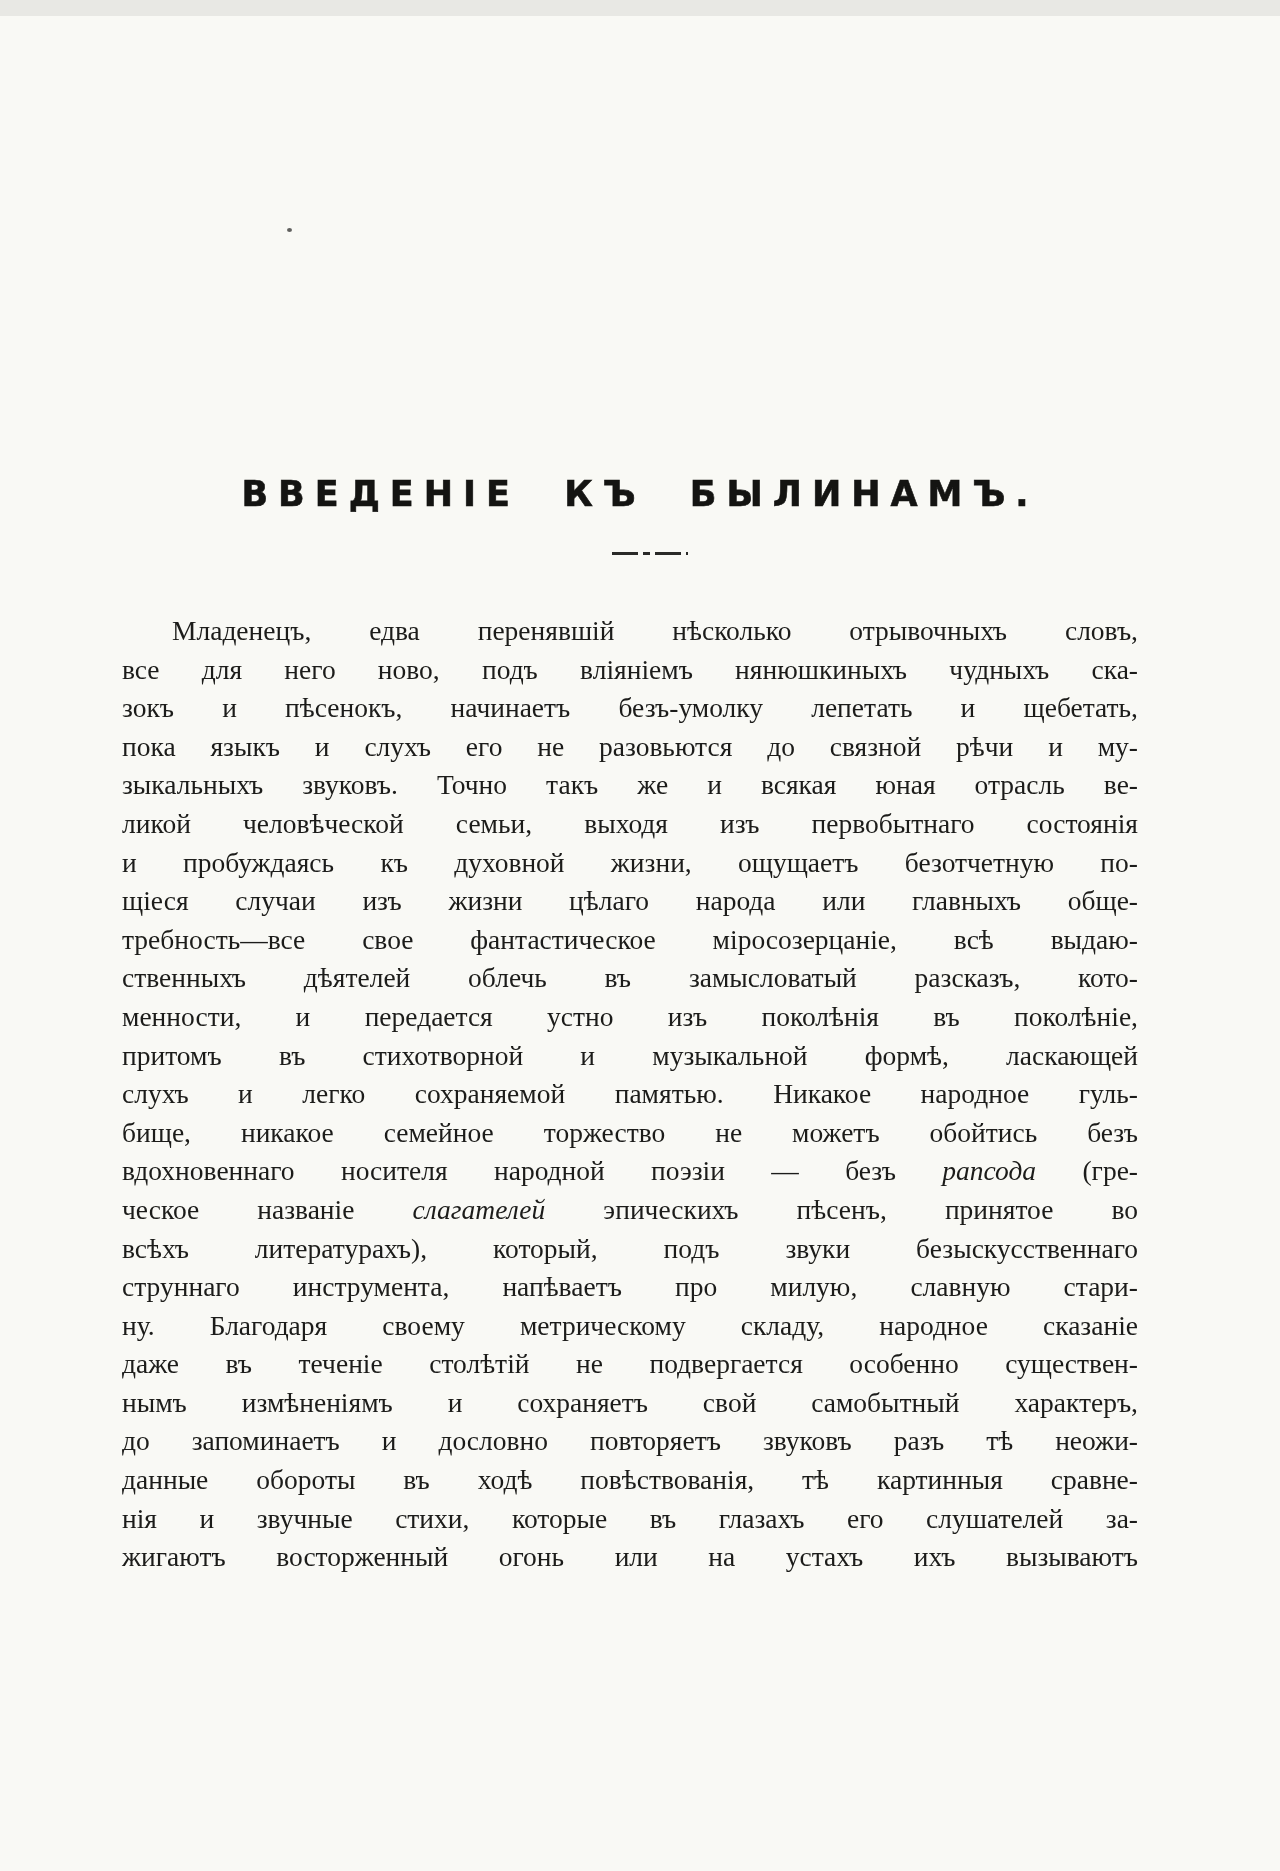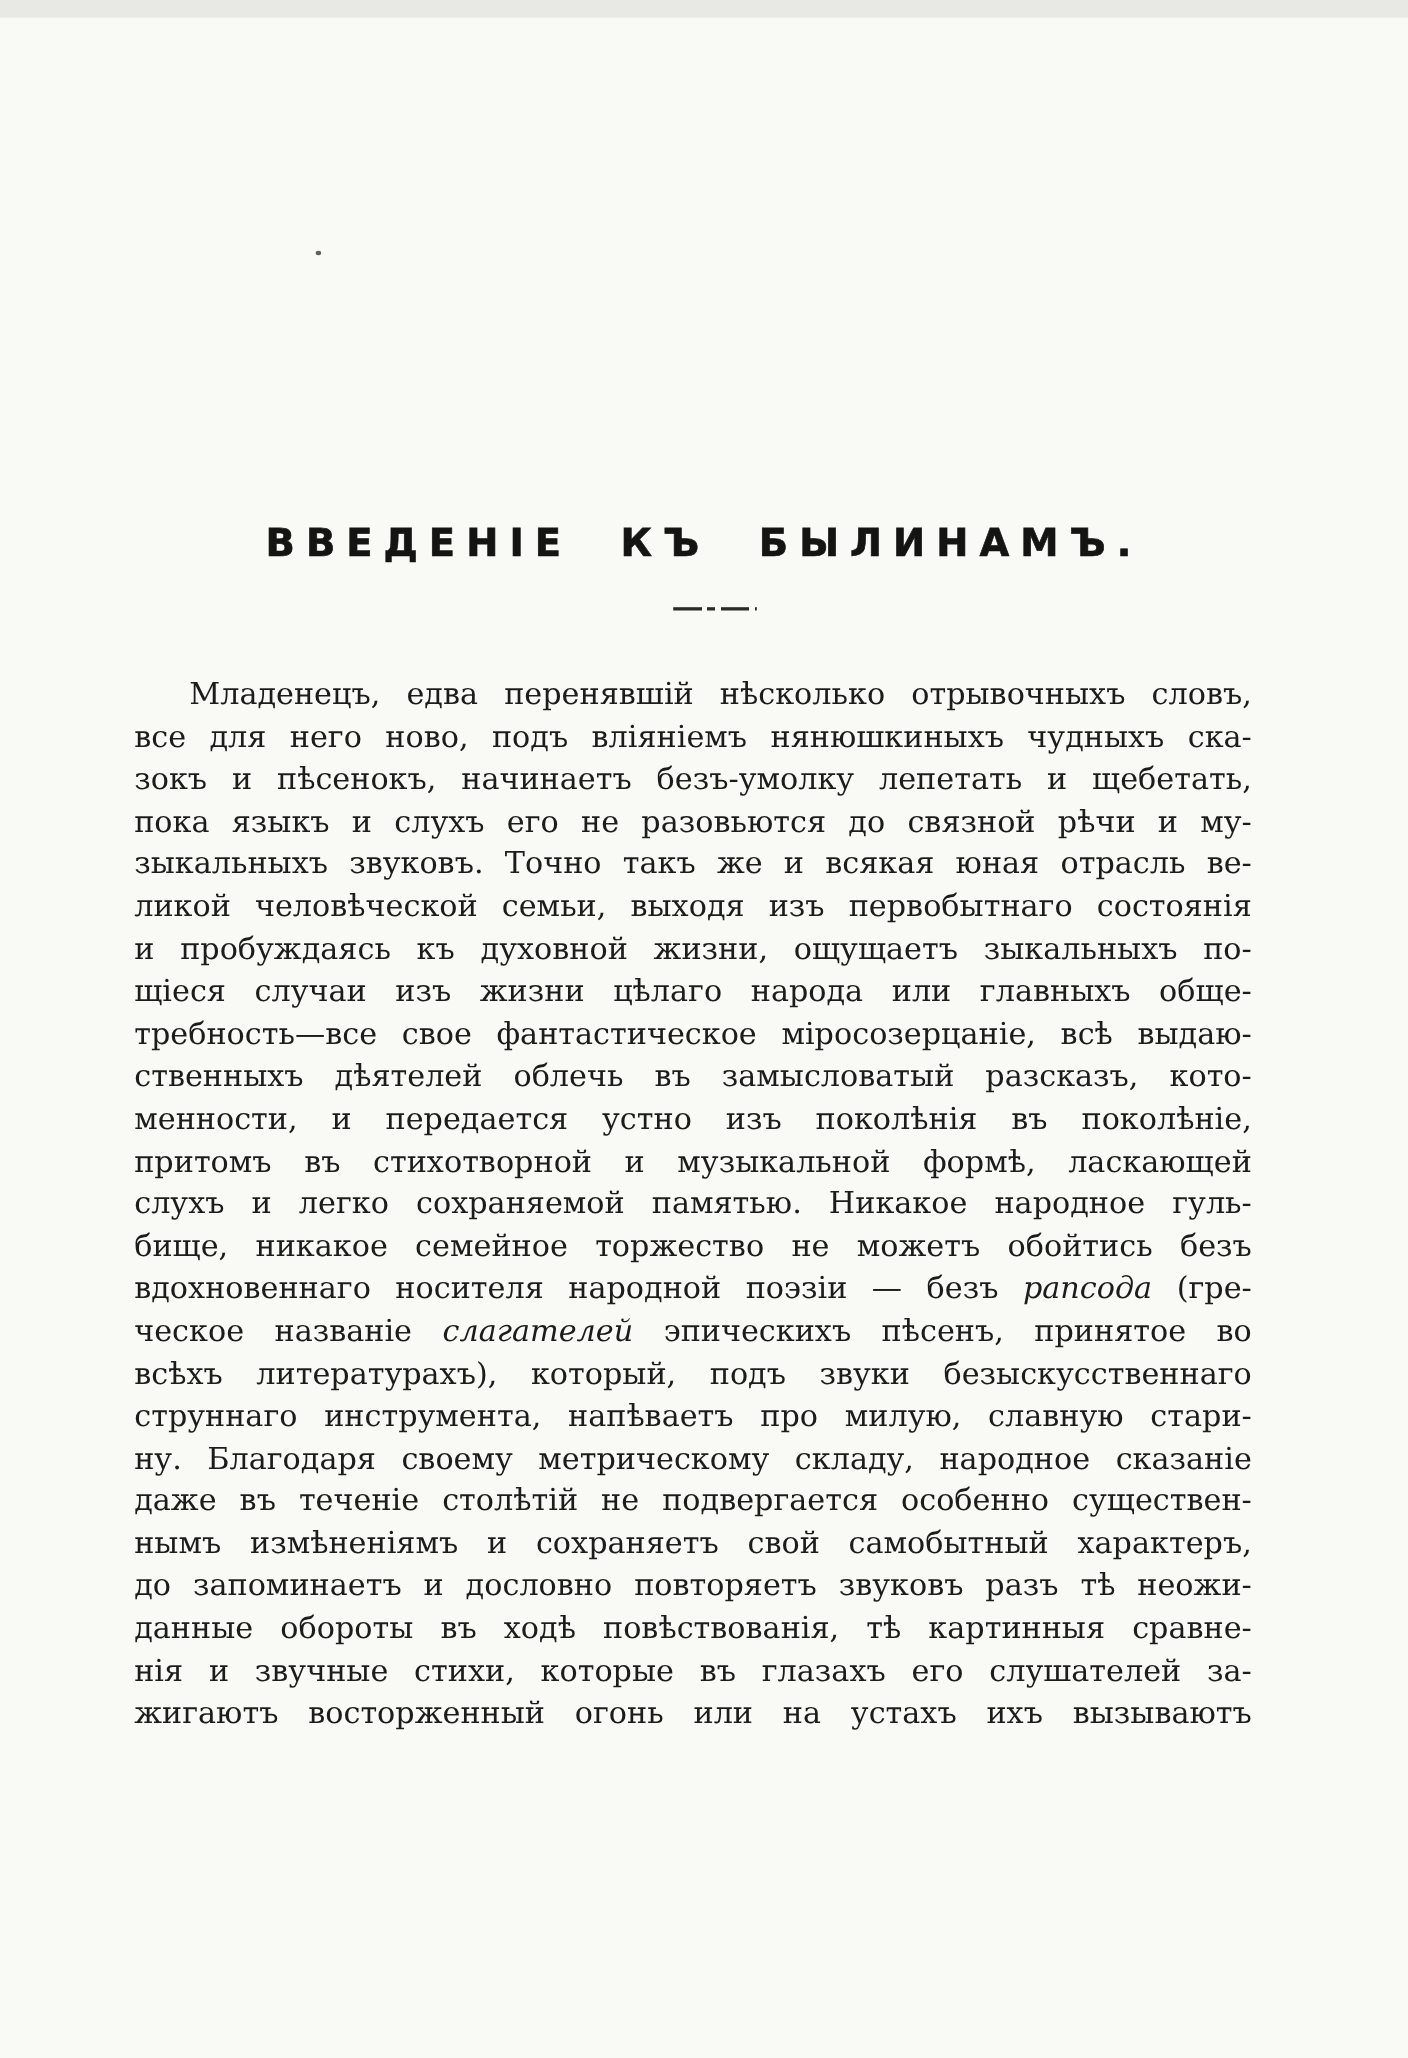--- a/index.html
+++ b/index.html
@@ -63,20 +63,21 @@
     color: #1c1c1a;
     font-size: 27.5px;
     line-height: 38.6px;
   }
   .line {
     text-align: justify;
     text-align-last: justify;
     white-space: normal;
     height: 38.6px;
     overflow: visible;
+    font-family: Liberation Serif, serif;
   }
   .line.indent {
     padding-left: 50px;
   }
   .line i {
     font-style: italic;
   }
 </style>
 </head>
 <body>
@@ -85,21 +86,21 @@
   <div class="speck"></div>
   <h1 class="title">ВВЕДЕНІЕ КЪ БЫЛИНАМЪ.</h1>
   <div class="ornament"></div>
   <div class="text-block" id="text-block">
       <div class="line indent"><span>Младенецъ, едва перенявшій нѣсколько отрывочныхъ словъ,</span></div>
       <div class="line"><span>все для него ново, подъ вліяніемъ нянюшкиныхъ чудныхъ ска-</span></div>
       <div class="line"><span>зокъ и пѣсенокъ, начинаетъ безъ-умолку лепетать и щебетать,</span></div>
       <div class="line"><span>пока языкъ и слухъ его не разовьются до связной рѣчи и му-</span></div>
       <div class="line"><span>зыкальныхъ звуковъ. Точно такъ же и всякая юная отрасль ве-</span></div>
       <div class="line"><span>ликой человѣческой семьи, выходя изъ первобытнаго состоянія</span></div>
-      <div class="line"><span>и пробуждаясь къ духовной жизни, ощущаетъ зыкальныхъ по-</span></div>
+      <div class="line"><span>и пробуждаясь къ духовной жизни, ощущаетъ безотчетную по-</span></div>
       <div class="line"><span>щіеся случаи изъ жизни цѣлаго народа или главныхъ обще-</span></div>
       <div class="line"><span>требность—все свое фантастическое міросозерцаніе, всѣ выдаю-</span></div>
       <div class="line"><span>ственныхъ дѣятелей облечь въ замысловатый разсказъ, кото-</span></div>
       <div class="line"><span>менности, и передается устно изъ поколѣнія въ поколѣніе,</span></div>
       <div class="line"><span>притомъ въ стихотворной и музыкальной формѣ, ласкающей</span></div>
       <div class="line"><span>слухъ и легко сохраняемой памятью. Никакое народное гуль-</span></div>
       <div class="line"><span>бище, никакое семейное торжество не можетъ обойтись безъ</span></div>
       <div class="line"><span>вдохновеннаго носителя народной поэзіи — безъ </span><i>рапсода</i><span> (гре-</span></div>
       <div class="line"><span>ческое названіе </span><i>слагателей</i><span> эпическихъ пѣсенъ, принятое во</span></div>
       <div class="line"><span>всѣхъ литературахъ), который, подъ звуки безыскусственнаго</span></div>

